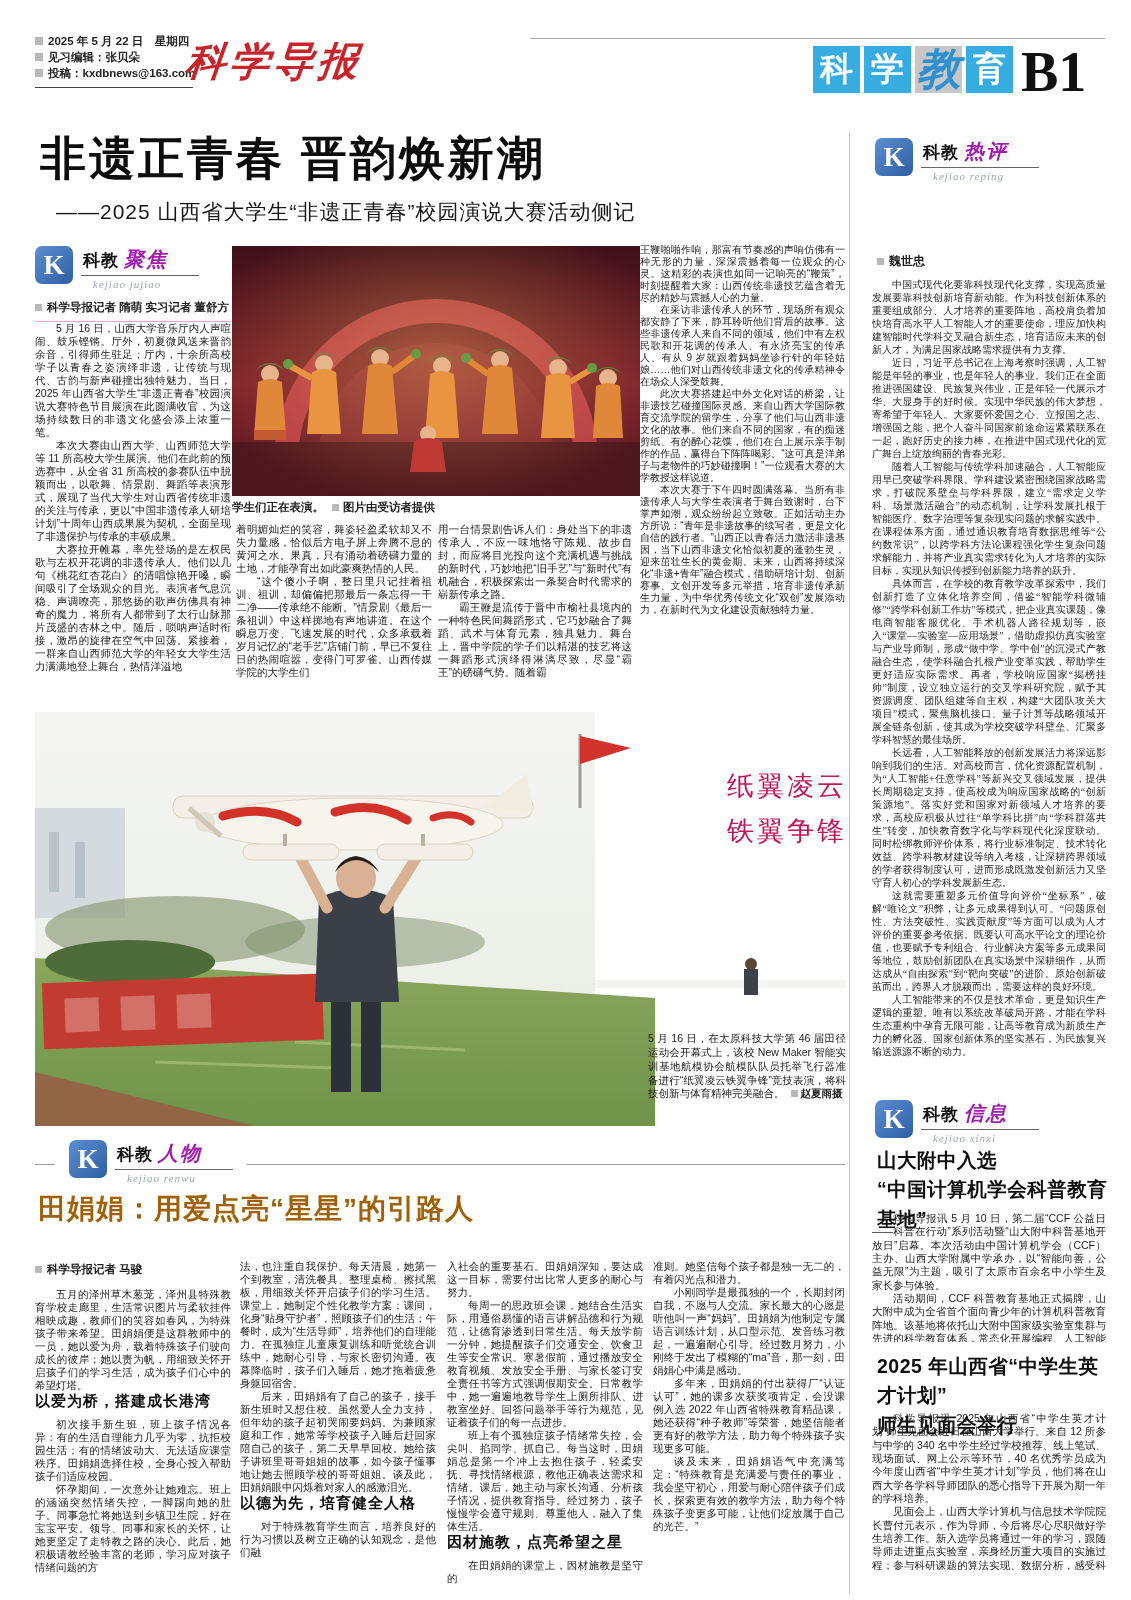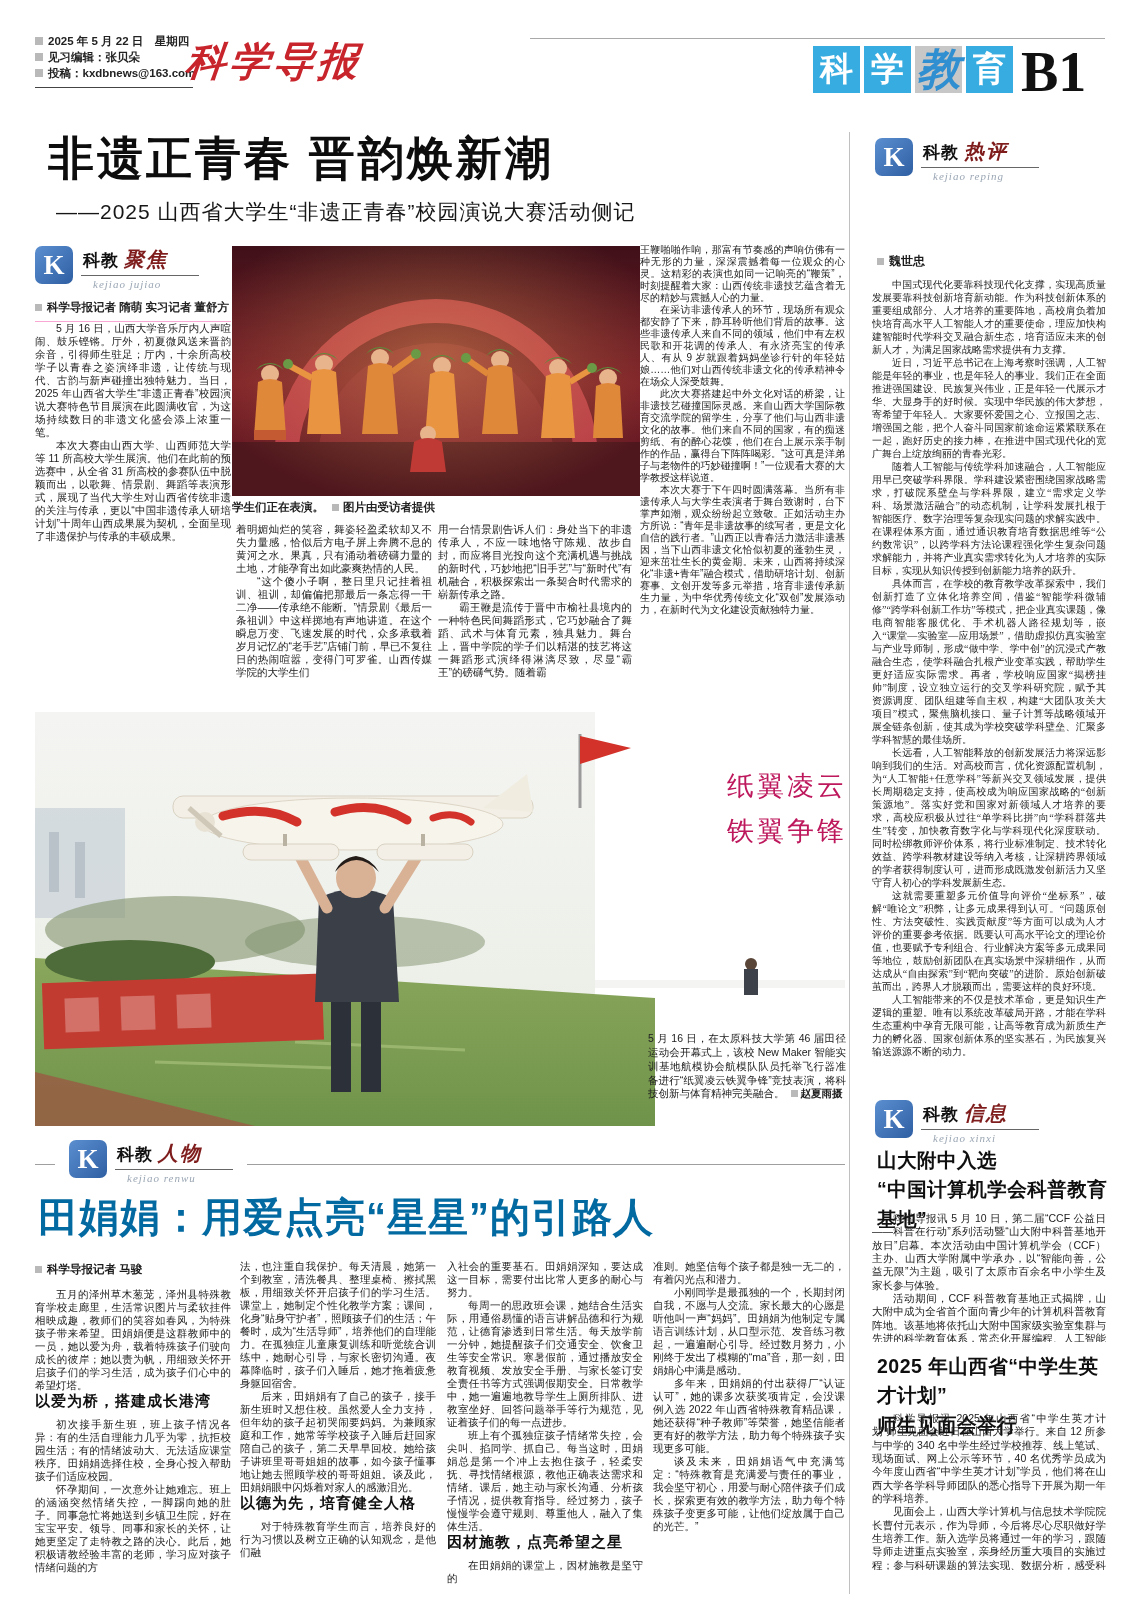--- a/index.html
+++ b/index.html
@@ -26,27 +26,27 @@
 
   
   .kbadge{display:flex;align-items:flex-start;}
   .kbox{width:38px;height:38px;border-radius:7px;background:linear-gradient(135deg,#5b8fd0,#2e5fa3);
         color:#fff;font-family:"Liberation Serif",serif;font-weight:bold;font-size:27px;
         display:flex;align-items:center;justify-content:center;flex:0 0 auto;}
   .kright{margin-left:8px;}
   .kline1{display:flex;align-items:baseline;border-bottom:1px solid #666;padding:0 6px 2px 2px;min-width:110px;}
   .kprefix{font-size:17px;font-weight:bold;color:#111;letter-spacing:1px;}
   .kname{font-family:Liberation Serif, serif;font-style:italic;font-weight:bold;font-size:20px;
-         color:#7f1d1d;margin-left:5px;letter-spacing:2px;}
+         color:#a21caf;margin-left:5px;letter-spacing:2px;}
   .kpinyin{font-family:"Liberation Serif",serif;font-style:italic;font-size:11px;color:#9aa6b4;
            margin:2px 0 0 12px;letter-spacing:1px;}
 
   
   .headline{left:40px;top:128px;width:790px;font-size:46px;font-weight:bold;color:#0d0d0d;
-            letter-spacing:3px;white-space:nowrap;margin-left:8px;}
+            letter-spacing:3px;white-space:nowrap;}
   .deck{left:56px;top:198px;width:760px;font-size:21px;color:#161616;letter-spacing:1px;}
   .focus-badge{left:35px;top:246px;}
   .byline{left:35px;top:300px;width:196px;font-size:11.5px;font-weight:bold;color:#222;
           border-bottom:1px solid #f9a8d4;padding-bottom:6px;display:flex;align-items:center;}
   .byline .sq{width:7px;height:7px;}
 
   .newsbody{font-size:10.5px;line-height:1.24;color:#212121;}
   .newsbody .para{margin:0;text-indent:2em;text-align:justify;}
   .newsbody .para.cont{text-indent:0;}
   .col-f1{left:35px;top:322px;width:196px;height:386px;overflow:hidden;}
@@ -74,21 +74,21 @@
   .feature-caption{left:648px;top:1032px;width:198px;font-size:10.5px;line-height:1.32;color:#212121;
                    text-align:justify;}
   .feature-caption .lead{text-indent:2em;margin:0;display:inline;}
   .feature-credit{font-weight:bold;white-space:nowrap;}
   .feature-credit .sq{width:7px;height:7px;margin:0 3px 0 6px;display:inline-block;}
 
   
   .renwu-row{left:35px;top:1140px;width:810px;height:48px;}
   .renwu-rule{position:absolute;left:0;top:24px;width:810px;border-top:1px solid #9f9f9f;}
   .renwu-badge{position:absolute;left:20px;top:0;background:#fff;padding:0 14px;}
-  .profile-headline{left:38px;top:1190px;width:800px;font-size:40px;font-weight:bold;color:#0369a1;
+  .profile-headline{left:38px;top:1190px;width:800px;font-size:28px;font-weight:bold;color:#a16207;
                     letter-spacing:1px;white-space:nowrap;}
   .profile-byline{left:35px;top:1262px;font-size:11.5px;font-weight:bold;display:flex;align-items:center;}
   .profile-byline .sq{width:7px;height:7px;}
   .subhead{font-size:15px;font-weight:bold;color:#111;margin:0 0 7px;text-indent:0;letter-spacing:1px;}
   .col-p1{left:35px;top:1288px;width:196px;height:308px;overflow:hidden;}
   .col-p2{left:240px;top:1260px;width:196px;height:336px;overflow:hidden;}
   .col-p3{left:447px;top:1260px;width:196px;height:336px;overflow:hidden;}
   .col-p4{left:653px;top:1260px;width:192px;height:336px;overflow:hidden;}
 
   
@@ -221,20 +221,21 @@
       </g>
     </g>
   </svg>
   <div class="abs stage-caption">
     <span>学生们正在表演。</span><span class="sq"></span><span>图片由受访者提供</span>
   </div>
 
   <div class="abs newsbody col-f1">
       <p class="para">5 月 16 日，山西大学音乐厅内人声喧闹、鼓乐铿锵。厅外，初夏微风送来晋韵余音，引得师生驻足；厅内，十余所高校学子以青春之姿演绎非遗，让传统与现代、古韵与新声碰撞出独特魅力。当日，2025 年山西省大学生“非遗正青春”校园演说大赛特色节目展演在此圆满收官，为这场持续数日的非遗文化盛会添上浓重一笔。</p>
       <p class="para">本次大赛由山西大学、山西师范大学等 11 所高校大学生展演。他们在此前的预选赛中，从全省 31 所高校的参赛队伍中脱颖而出，以歌舞、情景剧、舞蹈等表演形式，展现了当代大学生对山西省传统非遗的关注与传承，更以“中国非遗传承人研培计划”十周年山西成果展为契机，全面呈现了非遗保护与传承的丰硕成果。</p>
+      <p class="para">大赛拉开帷幕，率先登场的是左权民歌与左权开花调的非遗传承人。他们以几句《桃花红杏花白》的清唱惊艳开嗓，瞬间吸引了全场观众的目光。表演者气息沉稳、声调嘹亮，那悠扬的歌声仿佛具有神奇的魔力，将所有人都带到了太行山脉那片茂盛的杏林之中。随后，唢呐声适时衔接，激昂的旋律在空气中回荡。紧接着，一群来自山西师范大学的年轻女大学生活力满满地登上舞台，热情洋溢地</p>
     </div>
   <div class="abs newsbody col-f2">
       <p class="para cont">着明媚灿烂的笑容，舞姿轻盈柔软却又不失力量感，恰似后方电子屏上奔腾不息的黄河之水。果真，只有涌动着磅礴力量的土地，才能孕育出如此豪爽热情的人民。</p>
       <p class="para">“这个傻小子啊，整日里只记挂着祖训、祖训，却偏偏把那最后一条忘得一干二净——传承绝不能断。”情景剧《最后一条祖训》中这样掷地有声地讲道。在这个瞬息万变、飞速发展的时代，众多承载着岁月记忆的“老手艺”店铺门前，早已不复往日的热闹喧嚣，变得门可罗雀。山西传媒学院的大学生们</p>
     </div>
   <div class="abs newsbody col-f3">
       <p class="para cont">用一台情景剧告诉人们：身处当下的非遗传承人，不应一味地恪守陈规、故步自封，而应将目光投向这个充满机遇与挑战的新时代，巧妙地把“旧手艺”与“新时代”有机融合，积极探索出一条契合时代需求的崭新传承之路。</p>
       <p class="para">霸王鞭是流传于晋中市榆社县境内的一种特色民间舞蹈形式，它巧妙融合了舞蹈、武术与体育元素，独具魅力。舞台上，晋中学院的学子们以精湛的技艺将这一舞蹈形式演绎得淋漓尽致，尽显“霸王”的磅礴气势。随着霸</p>
     </div>
   <div class="abs newsbody col-f4">

